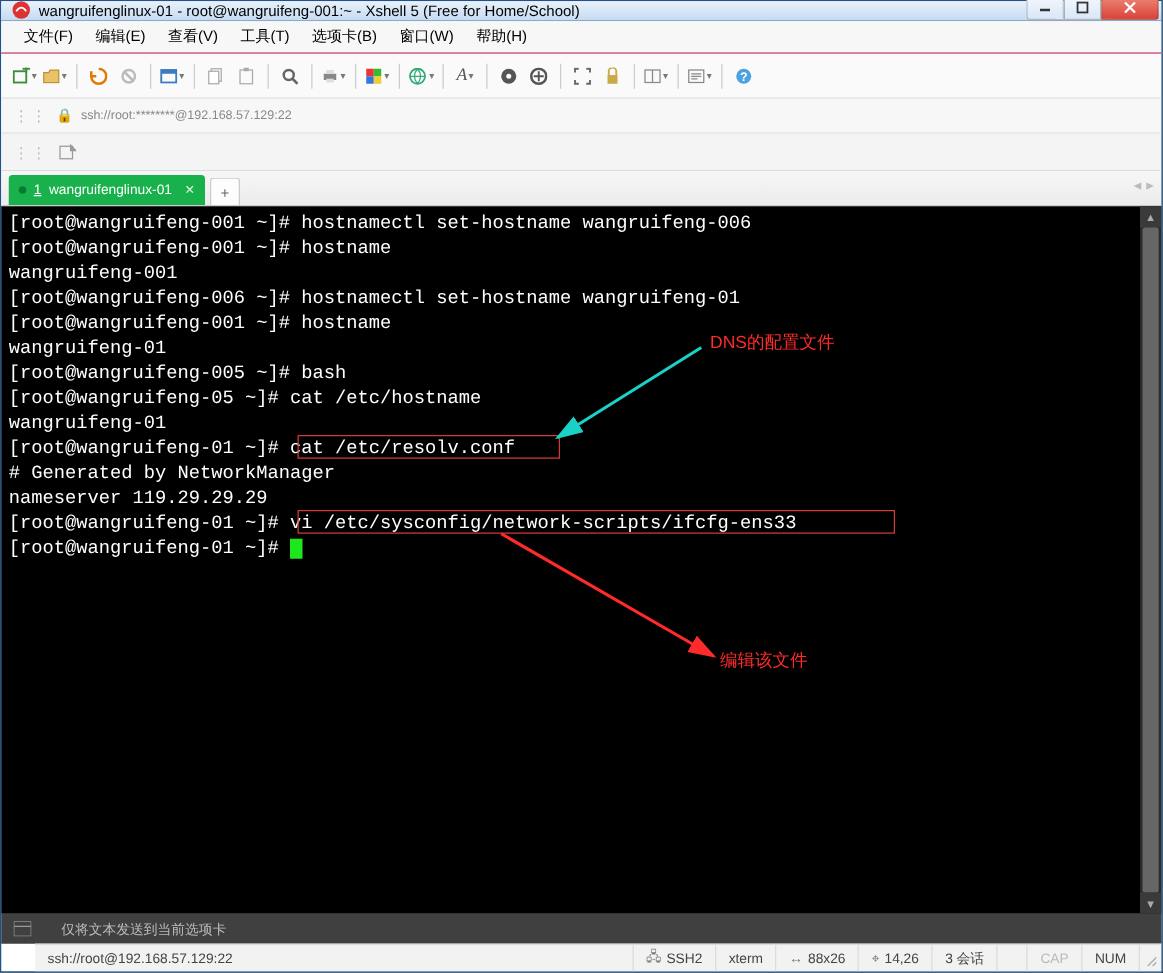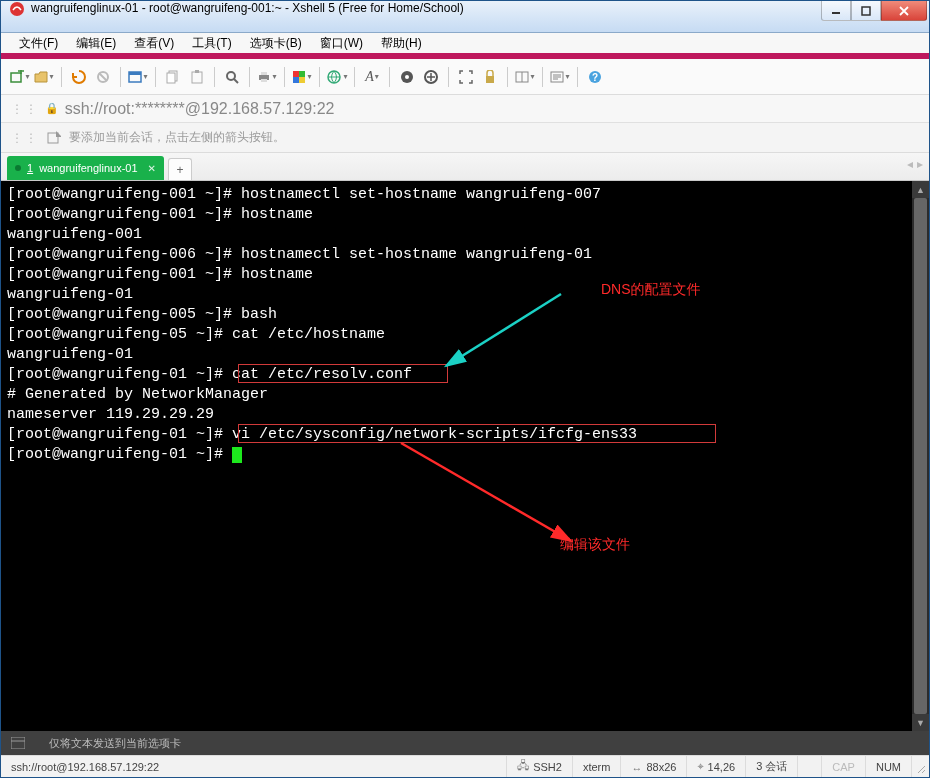--- a/index.html
+++ b/index.html
@@ -1,40 +1,40 @@
 <!DOCTYPE html>
 <html><head>
 <meta charset="utf-8">
 <style>
   * { margin: 0; padding: 0; box-sizing: border-box; }
   body { font-family: "Microsoft YaHei", Tahoma, sans-serif; font-size: 12px; background: #3b6ea5; width: 930px; height: 778px; overflow: hidden; position: relative; }
   
   
   .window { width: 930px; height: 778px; background: #fff; border: 1px solid #1e5389; display: flex; flex-direction: column; }
-  .titlebar { height: 32px; background: linear-gradient(#e9f1fa, #d7e6f7 50%, #c6dbf3); display: flex; align-items: flex-start; padding: 0 2px; border-bottom: 1px solid #8ba9c9; }
+  .titlebar { height: 16px; background: linear-gradient(#e9f1fa, #d7e6f7 50%, #c6dbf3); display: flex; align-items: flex-end; padding: 0 2px; border-bottom: 1px solid #8ba9c9; }
   .titlebar .app-icon { width: 16px; height: 16px; margin: 0 6px; }
   .titlebar .title { flex: 1; color: #000; font-size: 12px; }
   .win-buttons { display: flex; gap: 0; }
   .win-btn { width: 30px; height: 20px; display: flex; align-items: center; justify-content: center; border: 1px solid rgba(0,0,0,.25); border-top: none; background: linear-gradient(#f6f9fd,#d9e7f8); font-size: 10px; }
   .win-btn.min { border-radius: 0 0 0 3px; }
   .win-btn.close { background: linear-gradient(#f08b7a,#d9443a); color: #fff; border-radius: 0 0 3px 0; width: 46px; }
   .win-btn.max { }
   
-  .menubar { height: 26px; background: #f7f7f7; border-bottom: 6px solid #be185d; display: flex; align-items: center; padding: 0 10px; gap: 2px; }
+  .menubar { height: 26px; background: #f7f7f7; border-bottom: 1px solid #be185d; display: flex; align-items: center; padding: 0 10px; gap: 2px; }
   .menubar .menu-item { padding: 4px 8px; cursor: default; }
   
   .toolbar { height: 36px; background: #fafafa; border-bottom: 1px solid #dcdcdc; display: flex; align-items: center; padding: 0 8px; gap: 2px; }
   .tb-btn { width: 22px; height: 22px; display: flex; align-items: center; justify-content: center; color: #555; }
   .tb-sep { width: 1px; height: 20px; background: #ccc; margin: 0 4px; }
   .tb-drop::after { content: "▾"; font-size: 8px; margin-left: 1px; color: #777; }
   
   .addressbar { height: 28px; background: #f7f7f7; border-bottom: 1px solid #e0e0e0; display: flex; align-items: center; padding: 0 10px; gap: 6px; color: #888; }
   .dots { letter-spacing: 2px; color: #bbb; }
   .lock { font-size: 11px; }
-  .addr-text { font-size: 16px; }
+  .addr-text { font-size: 10px; }
   
   .hintbar { height: 30px; background: #f4f4f4; border-bottom: 1px solid #dcdcdc; display: flex; align-items: center; padding: 0 10px; gap: 8px; color: #9a9a9a; }
   
   .tabbar { height: 28px; background: linear-gradient(#f6f6f6,#ececec); border-bottom: 1px solid #c9c9c9; display: flex; align-items: flex-end; padding: 0 6px; position: relative; }
   .tab { height: 24px; background: #19b14b; color: #fff; display: flex; align-items: center; gap: 6px; padding: 0 8px; border-radius: 3px 3px 0 0; font-size: 11px; position: relative; }
   .tab .dot { width: 6px; height: 6px; background: #0a7a31; border-radius: 50%; }
   .tab .num { text-decoration: underline; }
   .tab .close-x { font-size: 10px; opacity: .85; margin-left: 4px; }
   .tab-add { width: 24px; height: 22px; margin-left: 4px; background: #fdfdfd; border: 1px solid #ccc; border-bottom: none; border-radius: 3px 3px 0 0; display: flex; align-items: center; justify-content: center; color: #666; }
   .tab-nav { position: absolute; right: 6px; top: 4px; display: flex; gap: 4px; color: #bbb; }
@@ -50,21 +50,21 @@
   
   .scrollbar-v { position: absolute; right: 0; top: 0; bottom: 0; width: 17px; background: #2b2b2b; }
   .scrollbar-v .thumb { position: absolute; left: 2px; right: 2px; top: 0; height: 90%; background: #666; border-radius: 2px; }
   .scrollbar-v .arrow { position: absolute; left: 0; right: 0; height: 17px; display: flex; align-items: center; justify-content: center; color: #aaa; font-size: 9px; background: #3a3a3a; }
   .scrollbar-v .arrow.up { top: 0; }
   .scrollbar-v .arrow.down { bottom: 0; }
   
   .footer-hint { height: 24px; background: #404040; color: #bdbdbd; display: flex; align-items: center; padding: 0 10px; gap: 24px; font-size: 11px; }
   .footer-hint .icon { color: #999; }
   
-  .statusbar { height: 22px; background: #f2f2f2; border-top: 1px solid #dcdcdc; display: flex; align-items: center; font-size: 11px; color: #444; }
+  .statusbar { height: 22px; background: #f2f2f2; border-top: 1px solid #dcdcdc; display: flex; align-items: center; font-size: 11px; color: #444; margin-left: 27px; }
   .statusbar .seg { padding: 0 10px; height: 100%; display: flex; align-items: center; border-left: 1px solid #dcdcdc; }
   .statusbar .seg:first-child { border-left: none; flex: 0 0 auto; }
   .statusbar .spacer { flex: 1; }
   .statusbar .ico { margin-right: 4px; opacity: .7; }
   
   svg { display: block; }
 </style>
 </head>
 <body>
 
@@ -242,39 +242,38 @@
   </div>
 
   <div class="hintbar">
     <span class="dots">⋮⋮</span>
     <span>
         <svg width="14" height="14">
           <rect x="1" y="2" width="10" height="10" fill="none" stroke="#999"></rect>
           <path d="M9 0 L15 6 L9 6 Z" fill="#999"></path>
         </svg>
       </span>
-    <span>要添加当前会话，点击左侧的箭头按钮。</span>
   </div>
 
   <div class="tabbar">
     <div class="tab">
       <span class="dot"></span>
       <span class="num">1</span>
       <span>wangruifenglinux-01</span>
       <span class="close-x">✕</span>
     </div>
     <div class="tab-add">+</div>
     <div class="tab-nav">
       <span>◂</span>
       <span>▸</span>
     </div>
   </div>
 
   <div class="terminal">
-    <div class="term-inner"><span>[root@wangruifeng-001 ~]# hostnamectl set-hostname wangruifeng-007</span>
+    <div class="term-inner"><span>[root@wangruifeng-001 ~]# hostnamectl set-hostname wangruifeng-006</span>
 <span>[root@wangruifeng-001 ~]# hostname</span>
 <span>wangruifeng-001</span>
 <span>[root@wangruifeng-006 ~]# hostnamectl set-hostname wangruifeng-01</span>
 <span>[root@wangruifeng-001 ~]# hostname</span>
 <span>wangruifeng-01</span>
 <span>[root@wangruifeng-005 ~]# bash</span>
 <span>[root@wangruifeng-05 ~]# cat /etc/hostname</span>
 <span>wangruifeng-01</span>
 <span>[root@wangruifeng-01 ~]# cat /etc/resolv.conf</span>
 <span># Generated by NetworkManager</span>
@@ -291,22 +290,22 @@
           <path d="M0 0 L9 3 L0 6 Z" fill="#1bd1c5"></path>
         </marker>
         <marker id="arr-red" markerWidth="10" markerHeight="10" refX="8" refY="3" orient="auto">
           <path d="M0 0 L9 3 L0 6 Z" fill="#ff2a2a"></path>
         </marker>
       </defs>
       <line x1="560" y1="113" x2="445" y2="185" stroke="#1bd1c5" stroke-width="2.5" marker-end="url(#arr-teal)"></line>
       <line x1="400" y1="262" x2="570" y2="360" stroke="#ff2a2a" stroke-width="2.5" marker-end="url(#arr-red)"></line>
     </svg>
 
-    <div class="annot" style="left:600px; top:100px;">DNS的配置文件</div>
-    <div class="annot" style="left:559px; top:355px;text-align:center;">编辑该文件</div>
+    <div class="annot" style="left:567px; top:100px;">DNS的配置文件</div>
+    <div class="annot" style="left:575px; top:355px;text-align:center;">编辑该文件</div>
 
     <div class="scrollbar-v">
       <div class="arrow up">▲</div>
       <div class="thumb" style="top:17px; bottom:17px; height:auto;"></div>
       <div class="arrow down">▼</div>
     </div>
   </div>
 
   <div class="footer-hint">
     <span class="icon">

